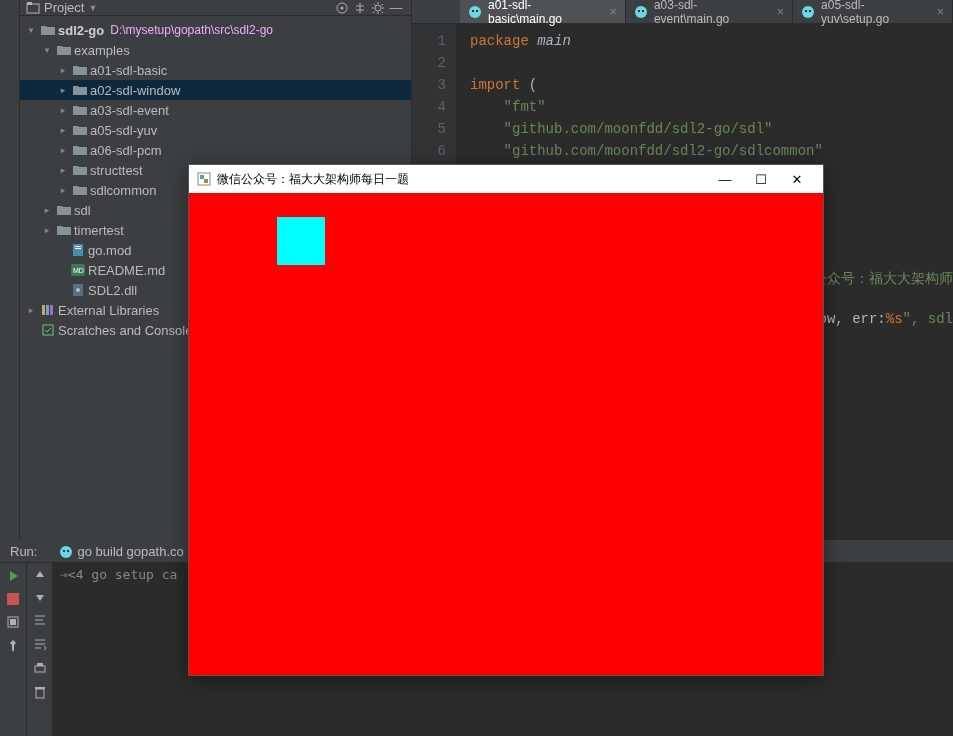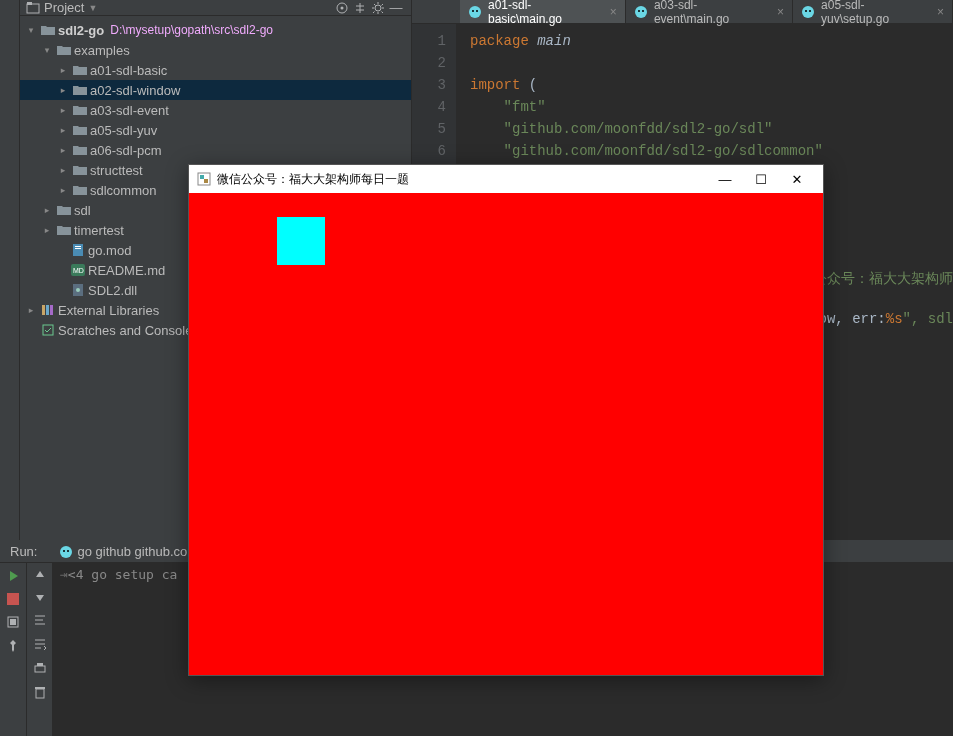--- a/index.html
+++ b/index.html
@@ -369,21 +369,21 @@
     <div class="run-header">
       <span>Run:</span>
       <span style="margin-left:14px; display:flex; align-items:center; gap:4px;">
         <span class="go-badge">
             <svg width="14" height="14">
               <circle cx="7" cy="7" r="6" fill="#6ad7e5"></circle>
               <circle cx="5" cy="6" r="1" fill="#000"></circle>
               <circle cx="9" cy="6" r="1" fill="#000"></circle>
             </svg>
           </span>
-        <span>go github github.co</span>
+        <span>go build gopath.co</span>
       </span>
     </div>
     <div class="run-body">
       <div class="run-tools">
         <svg width="14" height="14">
             <path d="M4 2v10l8-5z" fill="#4f9b4f"></path>
           </svg>
         <svg width="12" height="12">
             <rect width="12" height="12" fill="#c75450"></rect>
           </svg>

